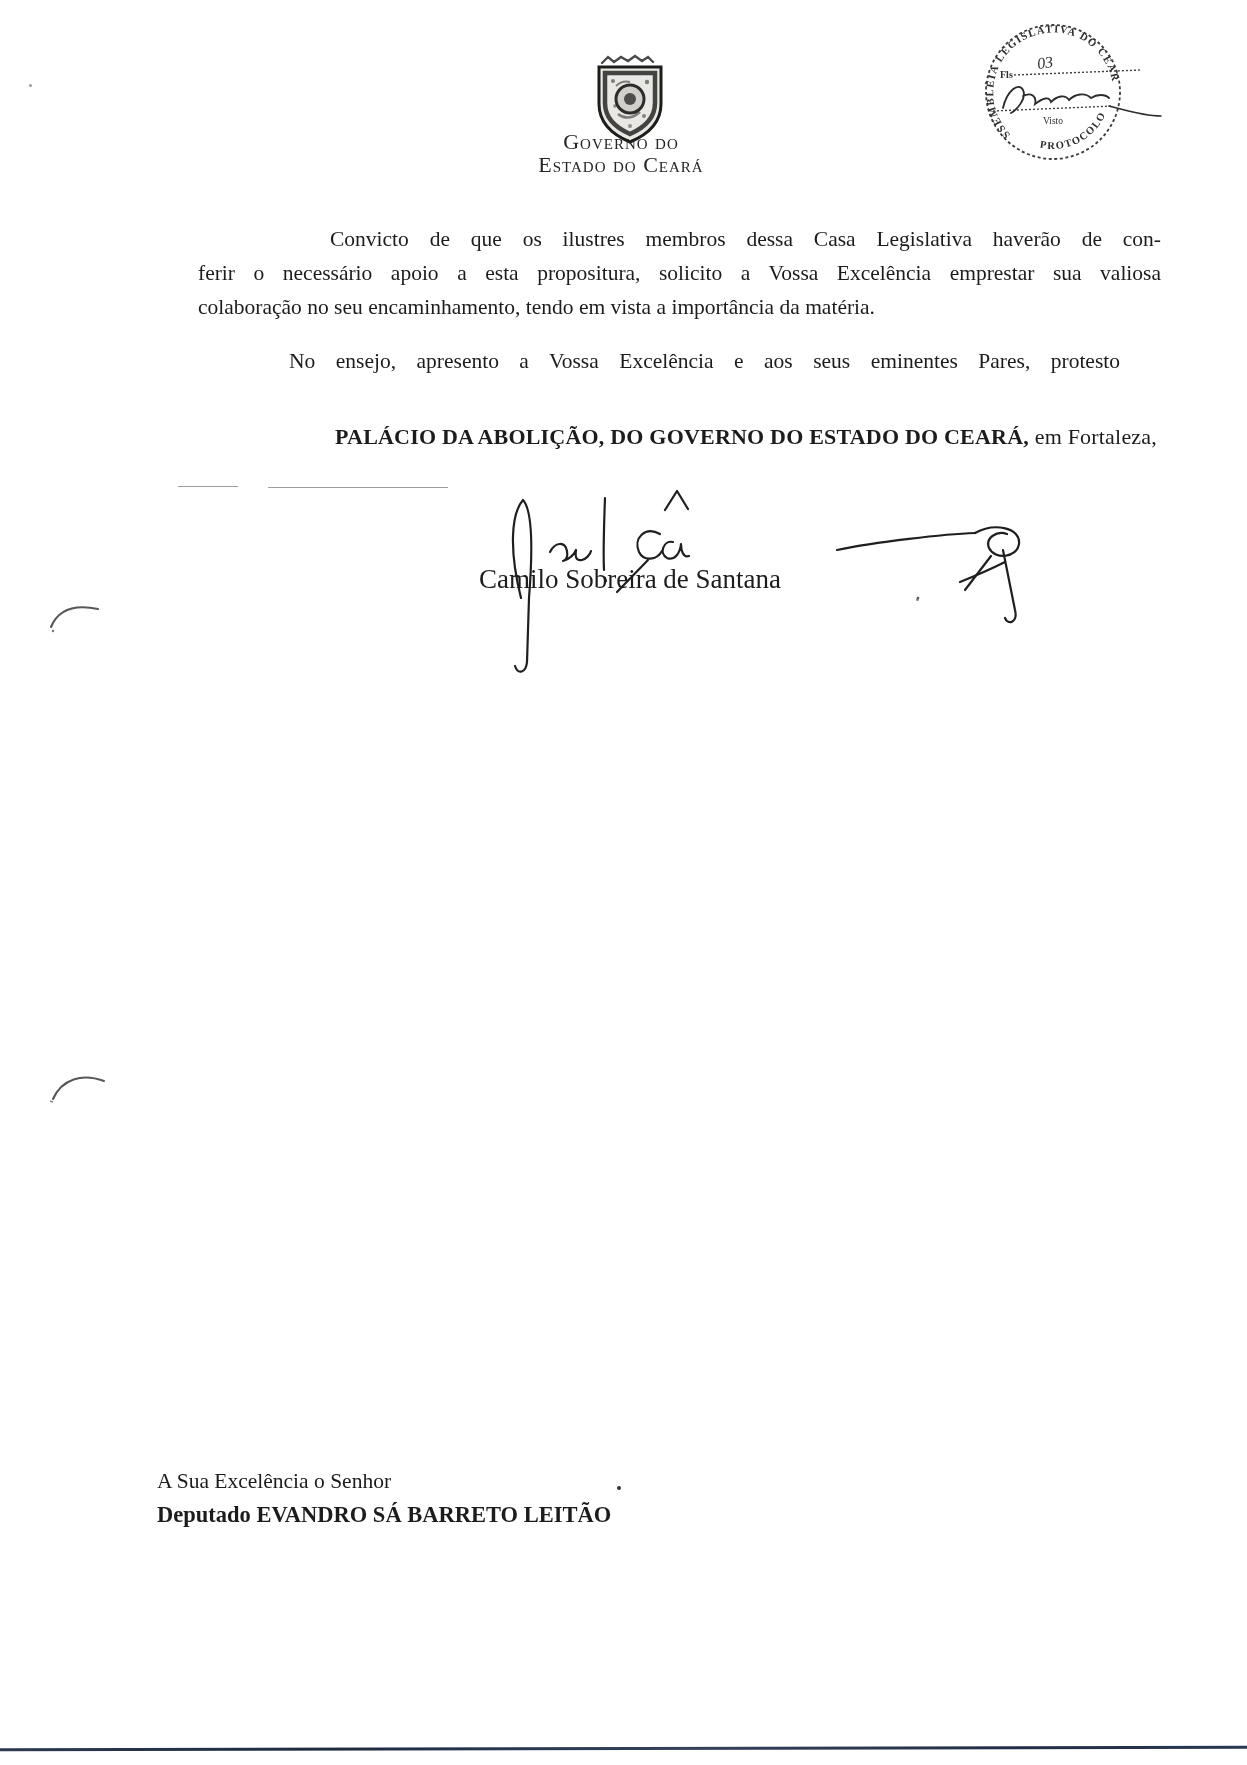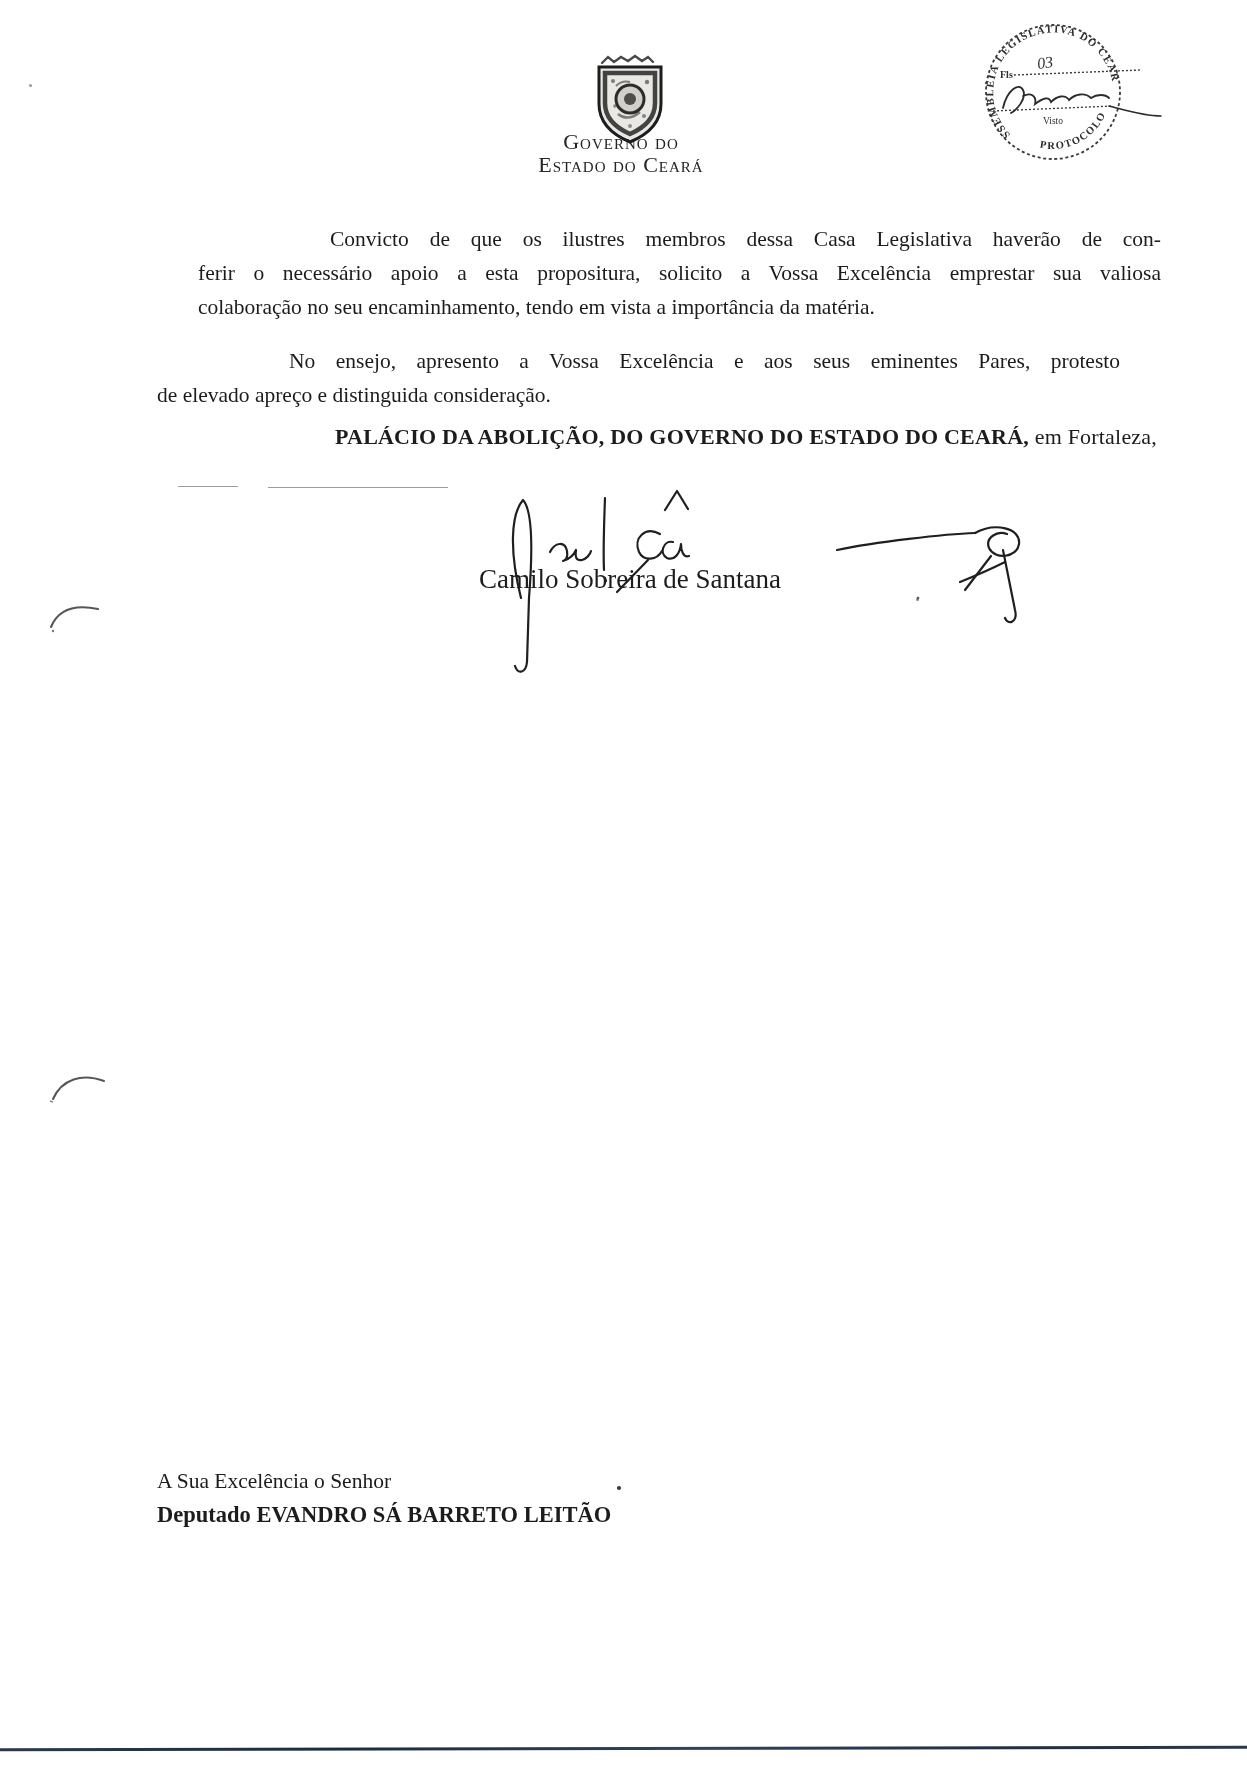--- a/index.html
+++ b/index.html
@@ -102,21 +102,20 @@
   </svg>
 
   <div class="para" id="p1">
     <div class="jline indent">Convicto de que os ilustres membros dessa Casa Legislativa haverão de con-</div>
     <div class="jline">ferir o necessário apoio a esta propositura, solicito a Vossa Excelência emprestar sua valiosa</div>
     <div>colaboração no seu encaminhamento, tendo em vista a importância da matéria.</div>
   </div>
 
   <div class="para" id="p2">
     <div class="jline indent">No ensejo, apresento a Vossa Excelência e aos seus eminentes Pares, protesto</div>
-    <div>de elevado apreço e distinguida consideração.</div>
   </div>
 
   <div class="para palacio-line" id="p3">
     <span class="b">PALÁCIO DA ABOLIÇÃO, DO GOVERNO DO ESTADO DO CEARÁ,</span><span> em Fortaleza,</span>
   </div>
 
   <div class="blank-echo" style="left:178px; top:486px; width:60px;"></div>
   <div class="blank-echo" style="left:268px; top:487px; width:180px;"></div>
 
   <svg class="sig-svg" viewBox="0 0 580 250">

